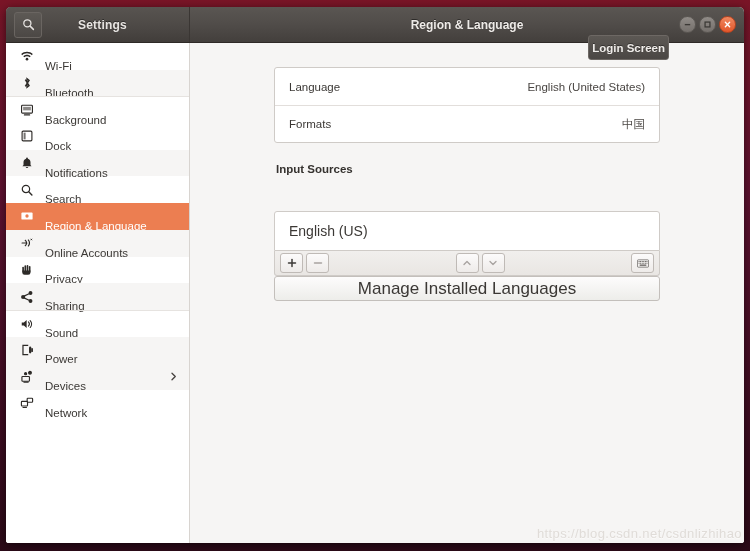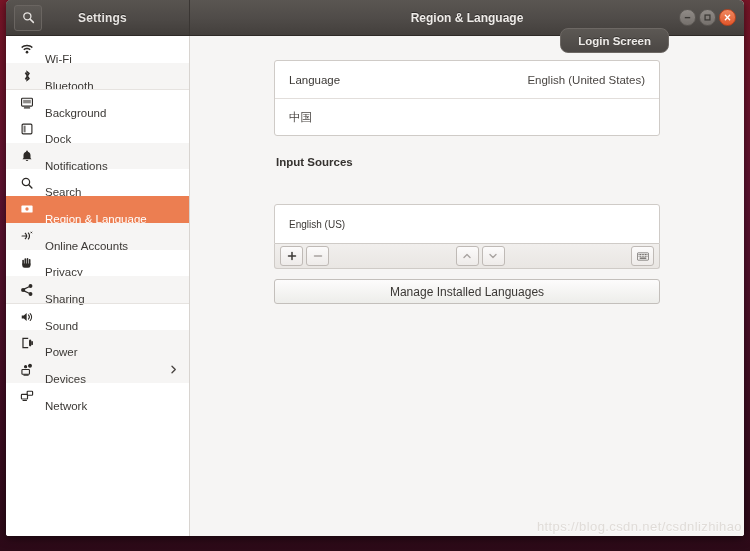--- a/index.html
+++ b/index.html
@@ -11,21 +11,21 @@
     font-family: "Liberation Sans", sans-serif;
   }
   body {
     background: linear-gradient(180deg, #7a1527 0%, #5e1230 35%, #3f0d22 75%, #2c0a18 100%);
     position: relative;
   }
   
   #window {
     position: absolute;
     left: 6px;
-    top: 0;
+    top: 7px;
     width: 738px;
     height: 536px;
     border-radius: 5px 5px 3px 3px;
     overflow: hidden;
     box-shadow: 0 2px 10px rgba(0,0,0,0.55);
     display: flex;
     flex-direction: column;
     background: #f6f5f4;
   }
   
@@ -92,25 +92,25 @@
   }
   #titlebar-actions {
     margin-left: auto;
     display: flex;
     align-items: center;
     padding-right: 8px;
     z-index: 2;
   }
   #login-screen-btn {
     height: 23px;
-    padding: 0 17px;
+    padding: 0 3px;
     display: flex;
     align-items: center;
     border: 1px solid #6d6864;
-    border-radius: 8px;
+    border-radius: 3px;
     background: linear-gradient(180deg, #5c5854 0%, #4b4744 100%);
     color: #efece9;
     font-size: 11.5px;
     font-weight: bold;
     text-shadow: 0 -1px 0 rgba(0,0,0,0.4);
     cursor: pointer;
     white-space: nowrap;
     margin-top: 46px;
   }
   #window-controls {
@@ -228,21 +228,21 @@
   }
   #input-list {
     background: #ffffff;
     border: 1px solid #cfcbc7;
     border-radius: 3px 3px 0 0;
     height: 40px;
     display: flex;
     align-items: center;
     padding: 0 14px;
     box-sizing: border-box;
-    font-size: 10px;
+    font-size: 14px;
     color: #3b3835;
     cursor: pointer;
     margin-top: 36px;
   }
   #input-toolbar {
     border: 1px solid #cfcbc7;
     border-top: none;
     border-radius: 0 0 3px 3px;
     background: linear-gradient(180deg, #f1efed 0%, #e9e6e3 100%);
     height: 25px;
@@ -261,29 +261,28 @@
     align-items: center;
     justify-content: center;
     cursor: pointer;
     margin-right: 3px;
     color: #3d3a37;
   }
   .tb-btn.dim { color: #a8a3a0; }
   .tb-spacer { flex: 1; }
   .tb-group-center { display: flex; }
   #manage-btn {
-    margin-top: 10px;
     height: 23px;
     border: 1px solid #c3bfbb;
     border-radius: 3px;
     background: linear-gradient(180deg, #fdfcfc 0%, #ededea 100%);
     display: flex;
     align-items: center;
     justify-content: center;
-    font-size: 12px;
+    font-size: 17px;
     color: #3b3835;
     cursor: pointer;
   }
   #watermark {
     position: absolute;
     right: 2px;
     bottom: 2px;
     font-size: 13px;
     color: #e0dcd8;
     letter-spacing: 0.4px;
@@ -511,20 +510,21 @@
 
     <div id="content">
       <div id="content-inner">
 
         <div class="card">
           <div class="row">
             <span class="rlabel">Language</span>
             <span class="rvalue">English (United States)</span>
           </div>
           <div class="row">
+            <span class="rlabel">Formats</span>
             <span class="rvalue">中国</span>
           </div>
         </div>
 
         <div class="section-title">Input Sources</div>
 
         <div id="input-list">
           <span>English (US)</span>
         </div>
 

